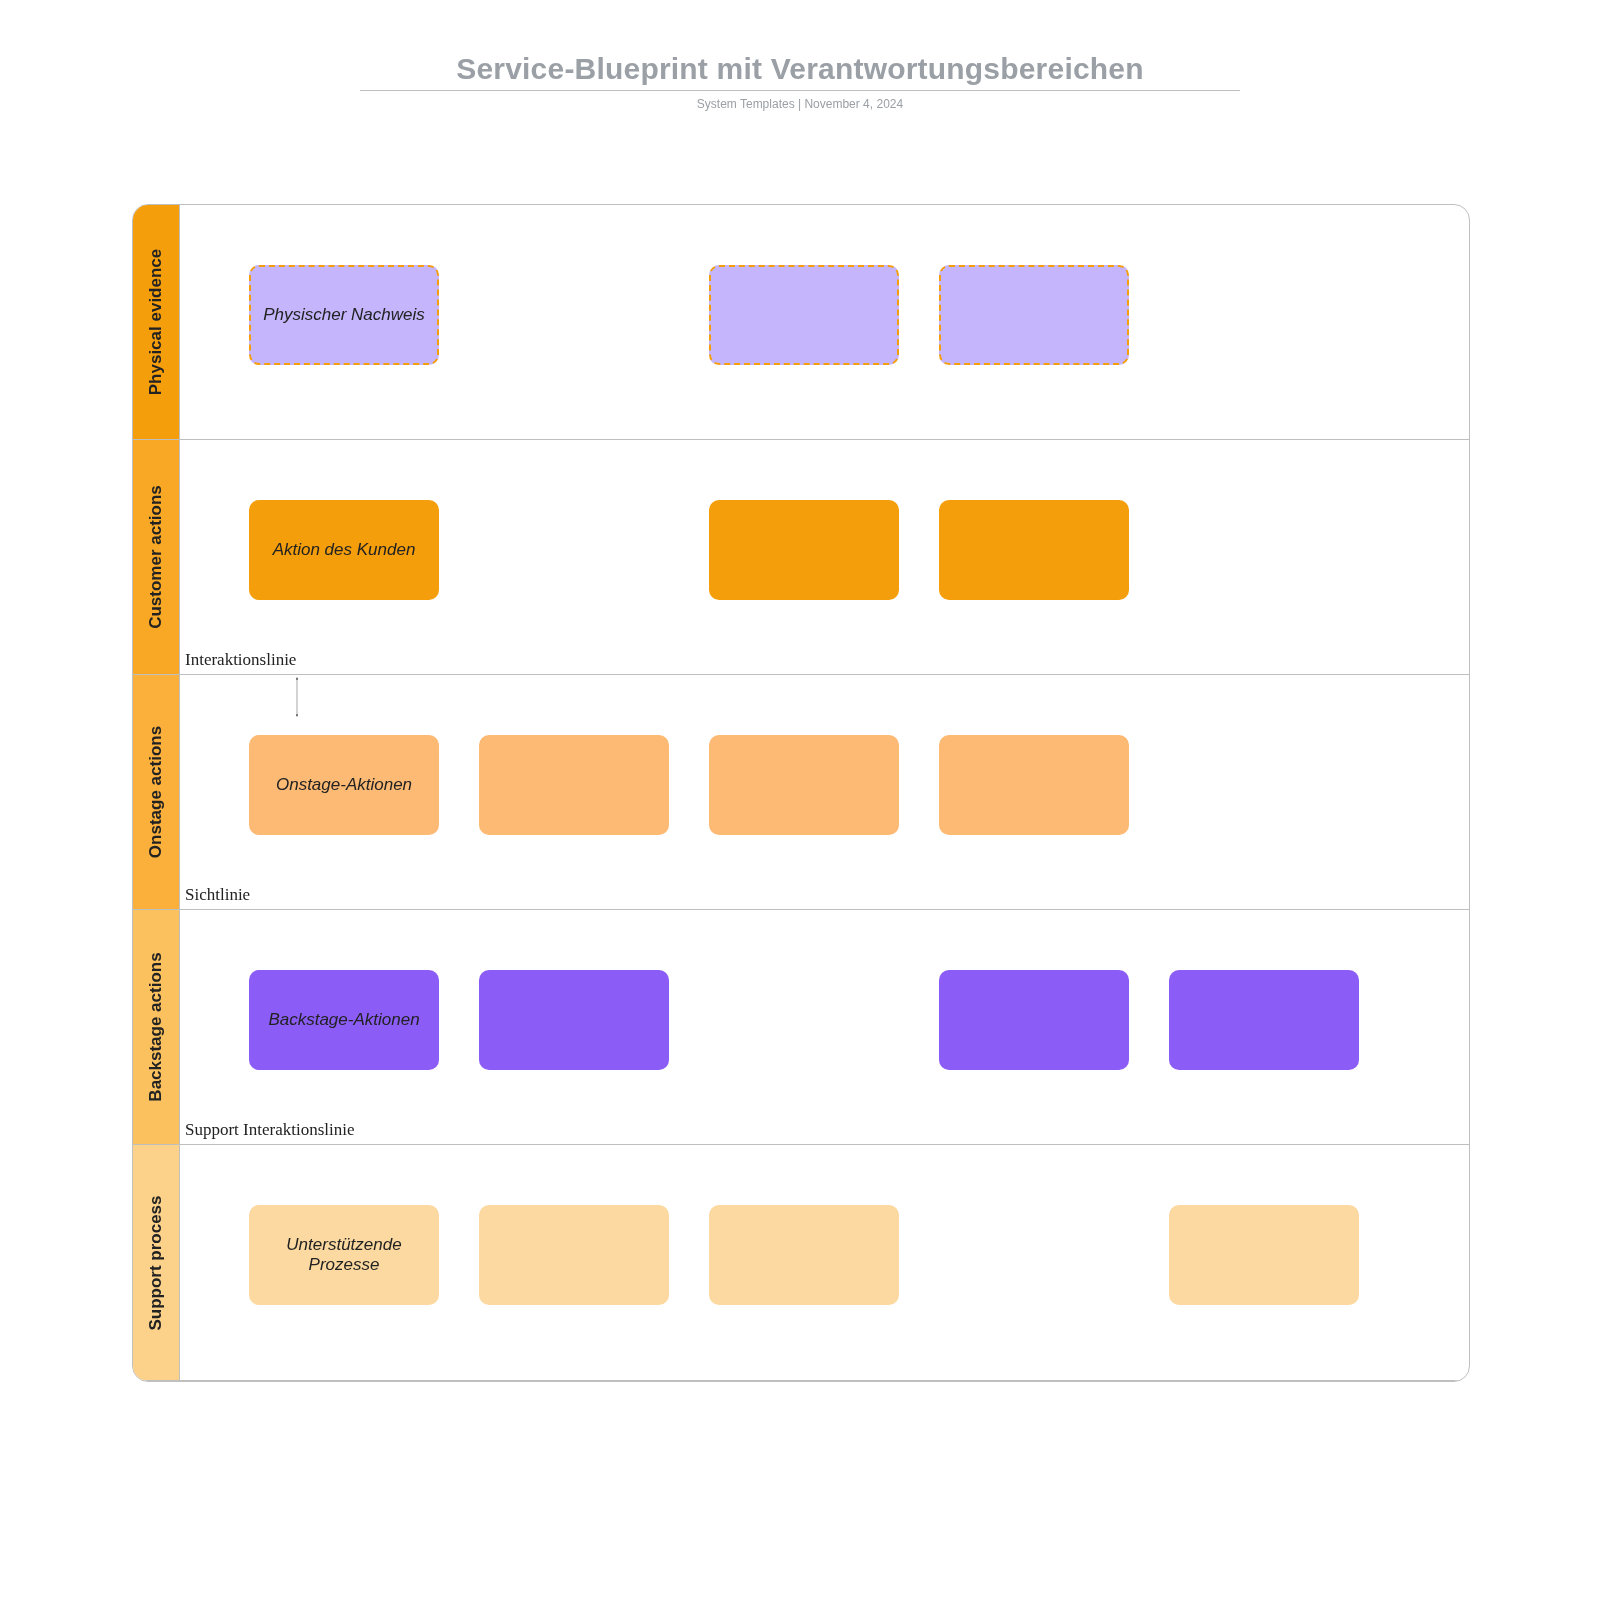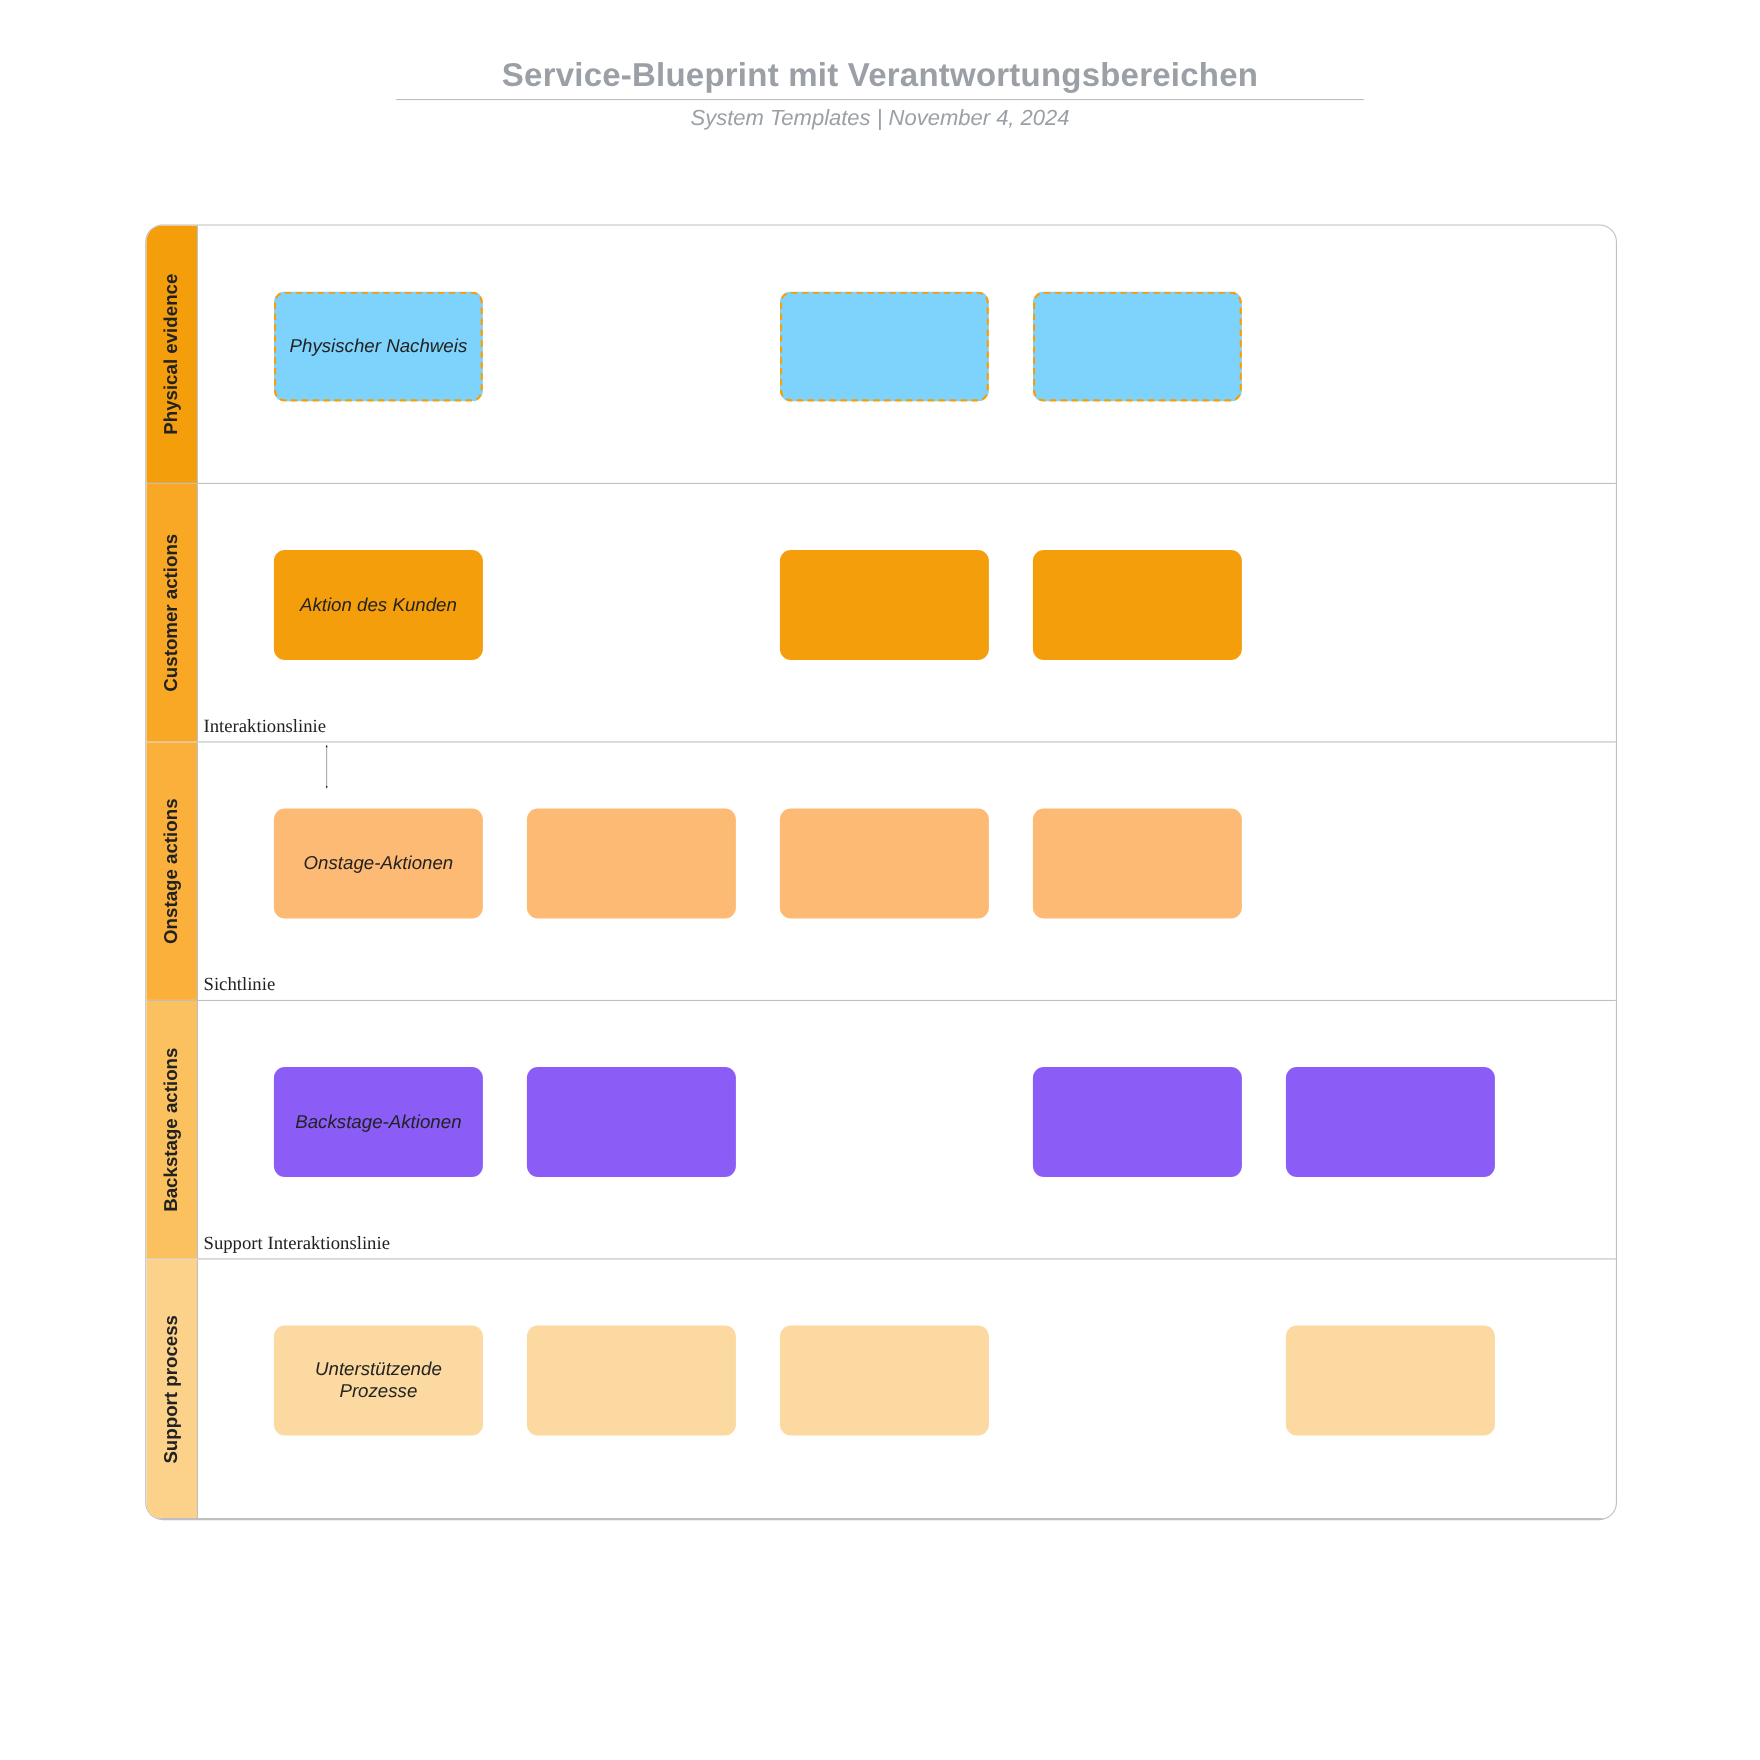--- a/index.html
+++ b/index.html
@@ -1,20 +1,20 @@
 <!DOCTYPE html>
 <html><head>
 <meta charset="utf-8">
 <style>
   html,body{margin:0;padding:0;background:#fff;font-family:"Helvetica Neue",Arial,sans-serif;color:#333;}
   .page{width:1600px;height:1600px;position:relative;box-sizing:border-box;border-radius:21px;}
   .header{padding-top:52px;text-align:center;}
   .title{font-size:30px;font-weight:600;color:#9aa0a6;letter-spacing:.2px;}
   .title-rule{width:880px;margin:4px auto 6px;border:none;border-top:1px solid #bfbfbf;}
-  .subtitle{font-size:20px;color:#9aa0a6;font-style:italic;}
+  .subtitle{font-size:12px;color:#9aa0a6;}
   .canvas{position:absolute;left:132px;top:204px;width:1336px;height:1176px;
           border:1px solid #bfbfbf;border-radius:16px;overflow:hidden;background:#fff;}
   .lane{position:relative;box-sizing:border-box;border-bottom:1px solid #bfbfbf;}
   .lane:last-child{border-bottom:none;}
   .lane-h{height:235px;}
   .lane-label{position:absolute;left:0;top:0;bottom:0;width:46px;
               display:flex;align-items:center;justify-content:center;
               border-right:1px solid #bfbfbf;}
   .lane-label span{transform:rotate(-90deg);white-space:nowrap;font-weight:700;font-size:17px;color:#222;}
   .lane-body{position:absolute;left:46px;right:0;top:0;bottom:0;}
@@ -22,21 +22,21 @@
   
   .c0{background:#f59e0b;}   
   .c1{background:#f9a825;}   
   .c2{background:#fbb03b;}   
   .c3{background:#fbc15e;}   
   .c4{background:#fcd28a;}   
   
   .card{position:absolute;width:190px;height:100px;border-radius:10px;
         display:flex;align-items:center;justify-content:center;text-align:center;
         font-style:italic;font-size:17px;color:#222;box-sizing:border-box;}
-  .dashed{border:2.5px dashed #f59e0b;background:#7dd3fc;}
+  .dashed{border:2.5px dashed #f59e0b;background:#c4b5fd;}
   .solid-dark{background:#f59e0b;justify-content:center;}
   .solid-mid{background:#fdba74;}
   .solid-light{background:#8b5cf6;}
   .solid-vlight{background:#fcd9a0;}
   
   .col1{left:70px;}
   .col2{left:300px;}
   .col3{left:530px;}
   .col4{left:760px;}
   .col5{left:990px;}

